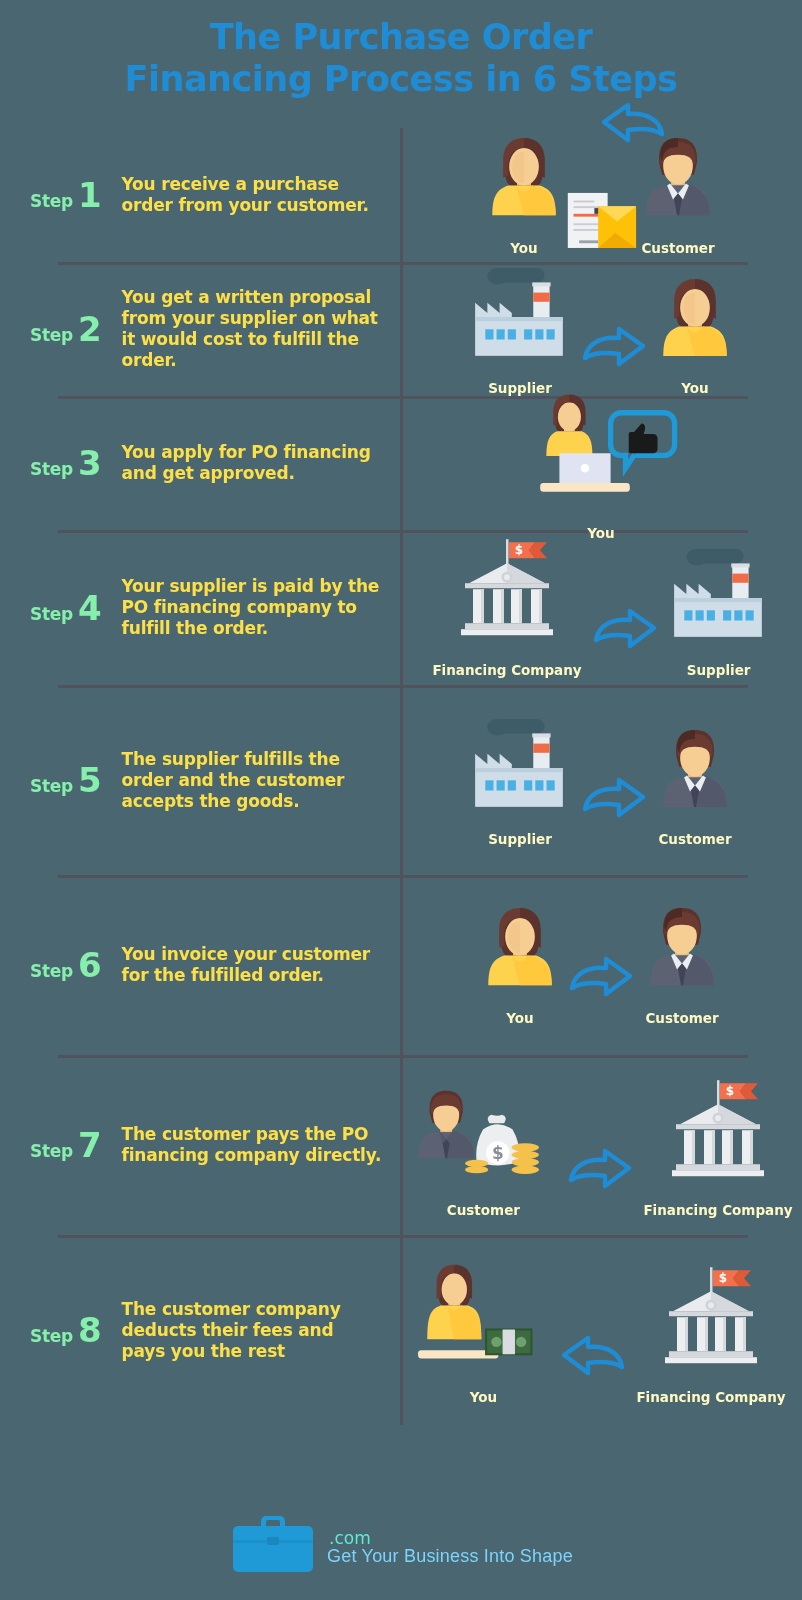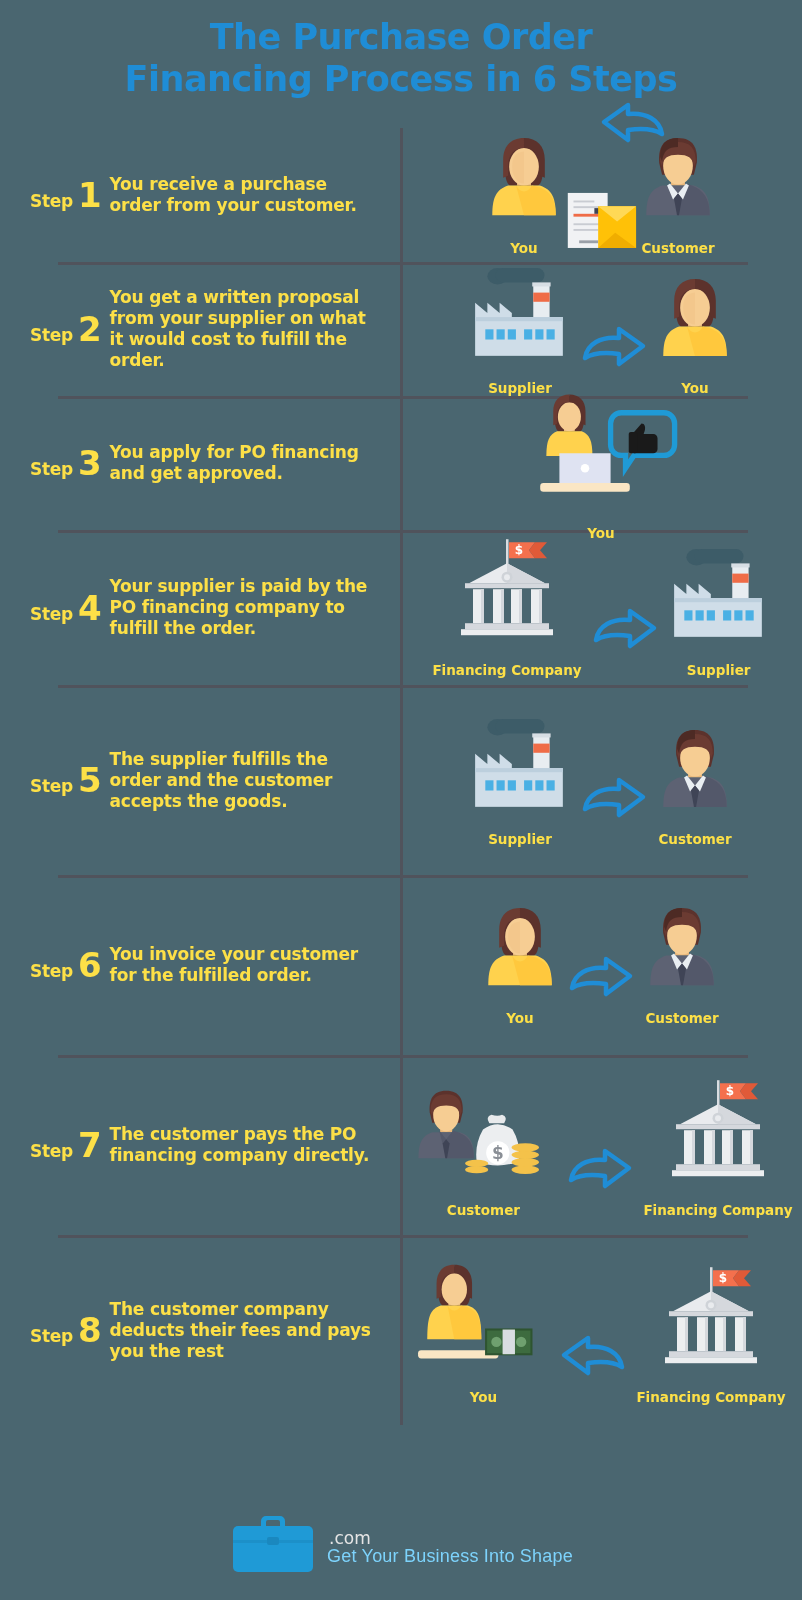--- a/index.html
+++ b/index.html
@@ -43,25 +43,25 @@
     position:absolute;top:0;left:400px;width:3px;height:100%;
     background:#50535c;
   }
   .left{
     width:400px;box-sizing:border-box;
     padding:8px 18px 8px 30px;
     display:flex;align-items:center;
     position:relative;z-index:2;
   }
   .steplabel{
-    color:#fde047;
+    color:#86efac;
     font-weight:bold;
     font-family:"DejaVu Sans", sans-serif;
     white-space:nowrap;
-    margin-right:8px;
+    margin-right:20px;
     display:flex;align-items:baseline;
   }
   .steplabel .word{font-size:17px;letter-spacing:-0.3px;}
   .steplabel .num{font-size:34px;margin-left:5px;line-height:1;}
   .desc{
     color:#fde047;
     font-weight:bold;
     font-size:17px;
     line-height:21px;
     font-family:"DejaVu Sans", sans-serif;
@@ -71,38 +71,38 @@
     width:402px;box-sizing:border-box;
     position:relative;z-index:2;
     display:flex;align-items:flex-end;justify-content:center;
     gap:8px;
     padding:10px 14px;
   }
 
   
   .ent{display:flex;flex-direction:column;align-items:center;width:auto;}
   .ent .cap{
-    color:#fde047;font-weight:bold;font-size:13.5px;
+    color:#fef9c3;font-weight:bold;font-size:13.5px;
     font-family:"DejaVu Sans", sans-serif;margin-top:20px;white-space:nowrap;
   }
   .art{position:relative;display:block;}
 
   .arrowwrap{display:flex;align-items:center;justify-content:center;padding-bottom:24px;}
   
   .footer{
     position:absolute;left:0;bottom:16px;width:802px;
     display:flex;align-items:center;justify-content:center;
   }
   .logotext{margin-left:10px;display:flex;flex-direction:column;}
   .logorow{display:flex;align-items:flex-end;}
   .fsb{
     color:#4a4a4a;font-weight:bold;font-size:42px;line-height:40px;
     font-family:"DejaVu Sans", sans-serif;letter-spacing:-2px;
   }
-  .dotcom{color:#e5e5e5;font-size:17px;font-family:"DejaVu Sans", sans-serif;margin-left:2px;margin-bottom:2px;}
+  .dotcom{color:#5eead4;font-size:17px;font-family:"DejaVu Sans", sans-serif;margin-left:2px;margin-bottom:2px;}
   .tagline{
     color:#7dd3fc;font-size:18px;font-family:"Liberation Sans", sans-serif;
     margin-top:-4px;letter-spacing:0.2px;
   }
 </style>
 </head>
 <body>
 
 <div class="page">
 

